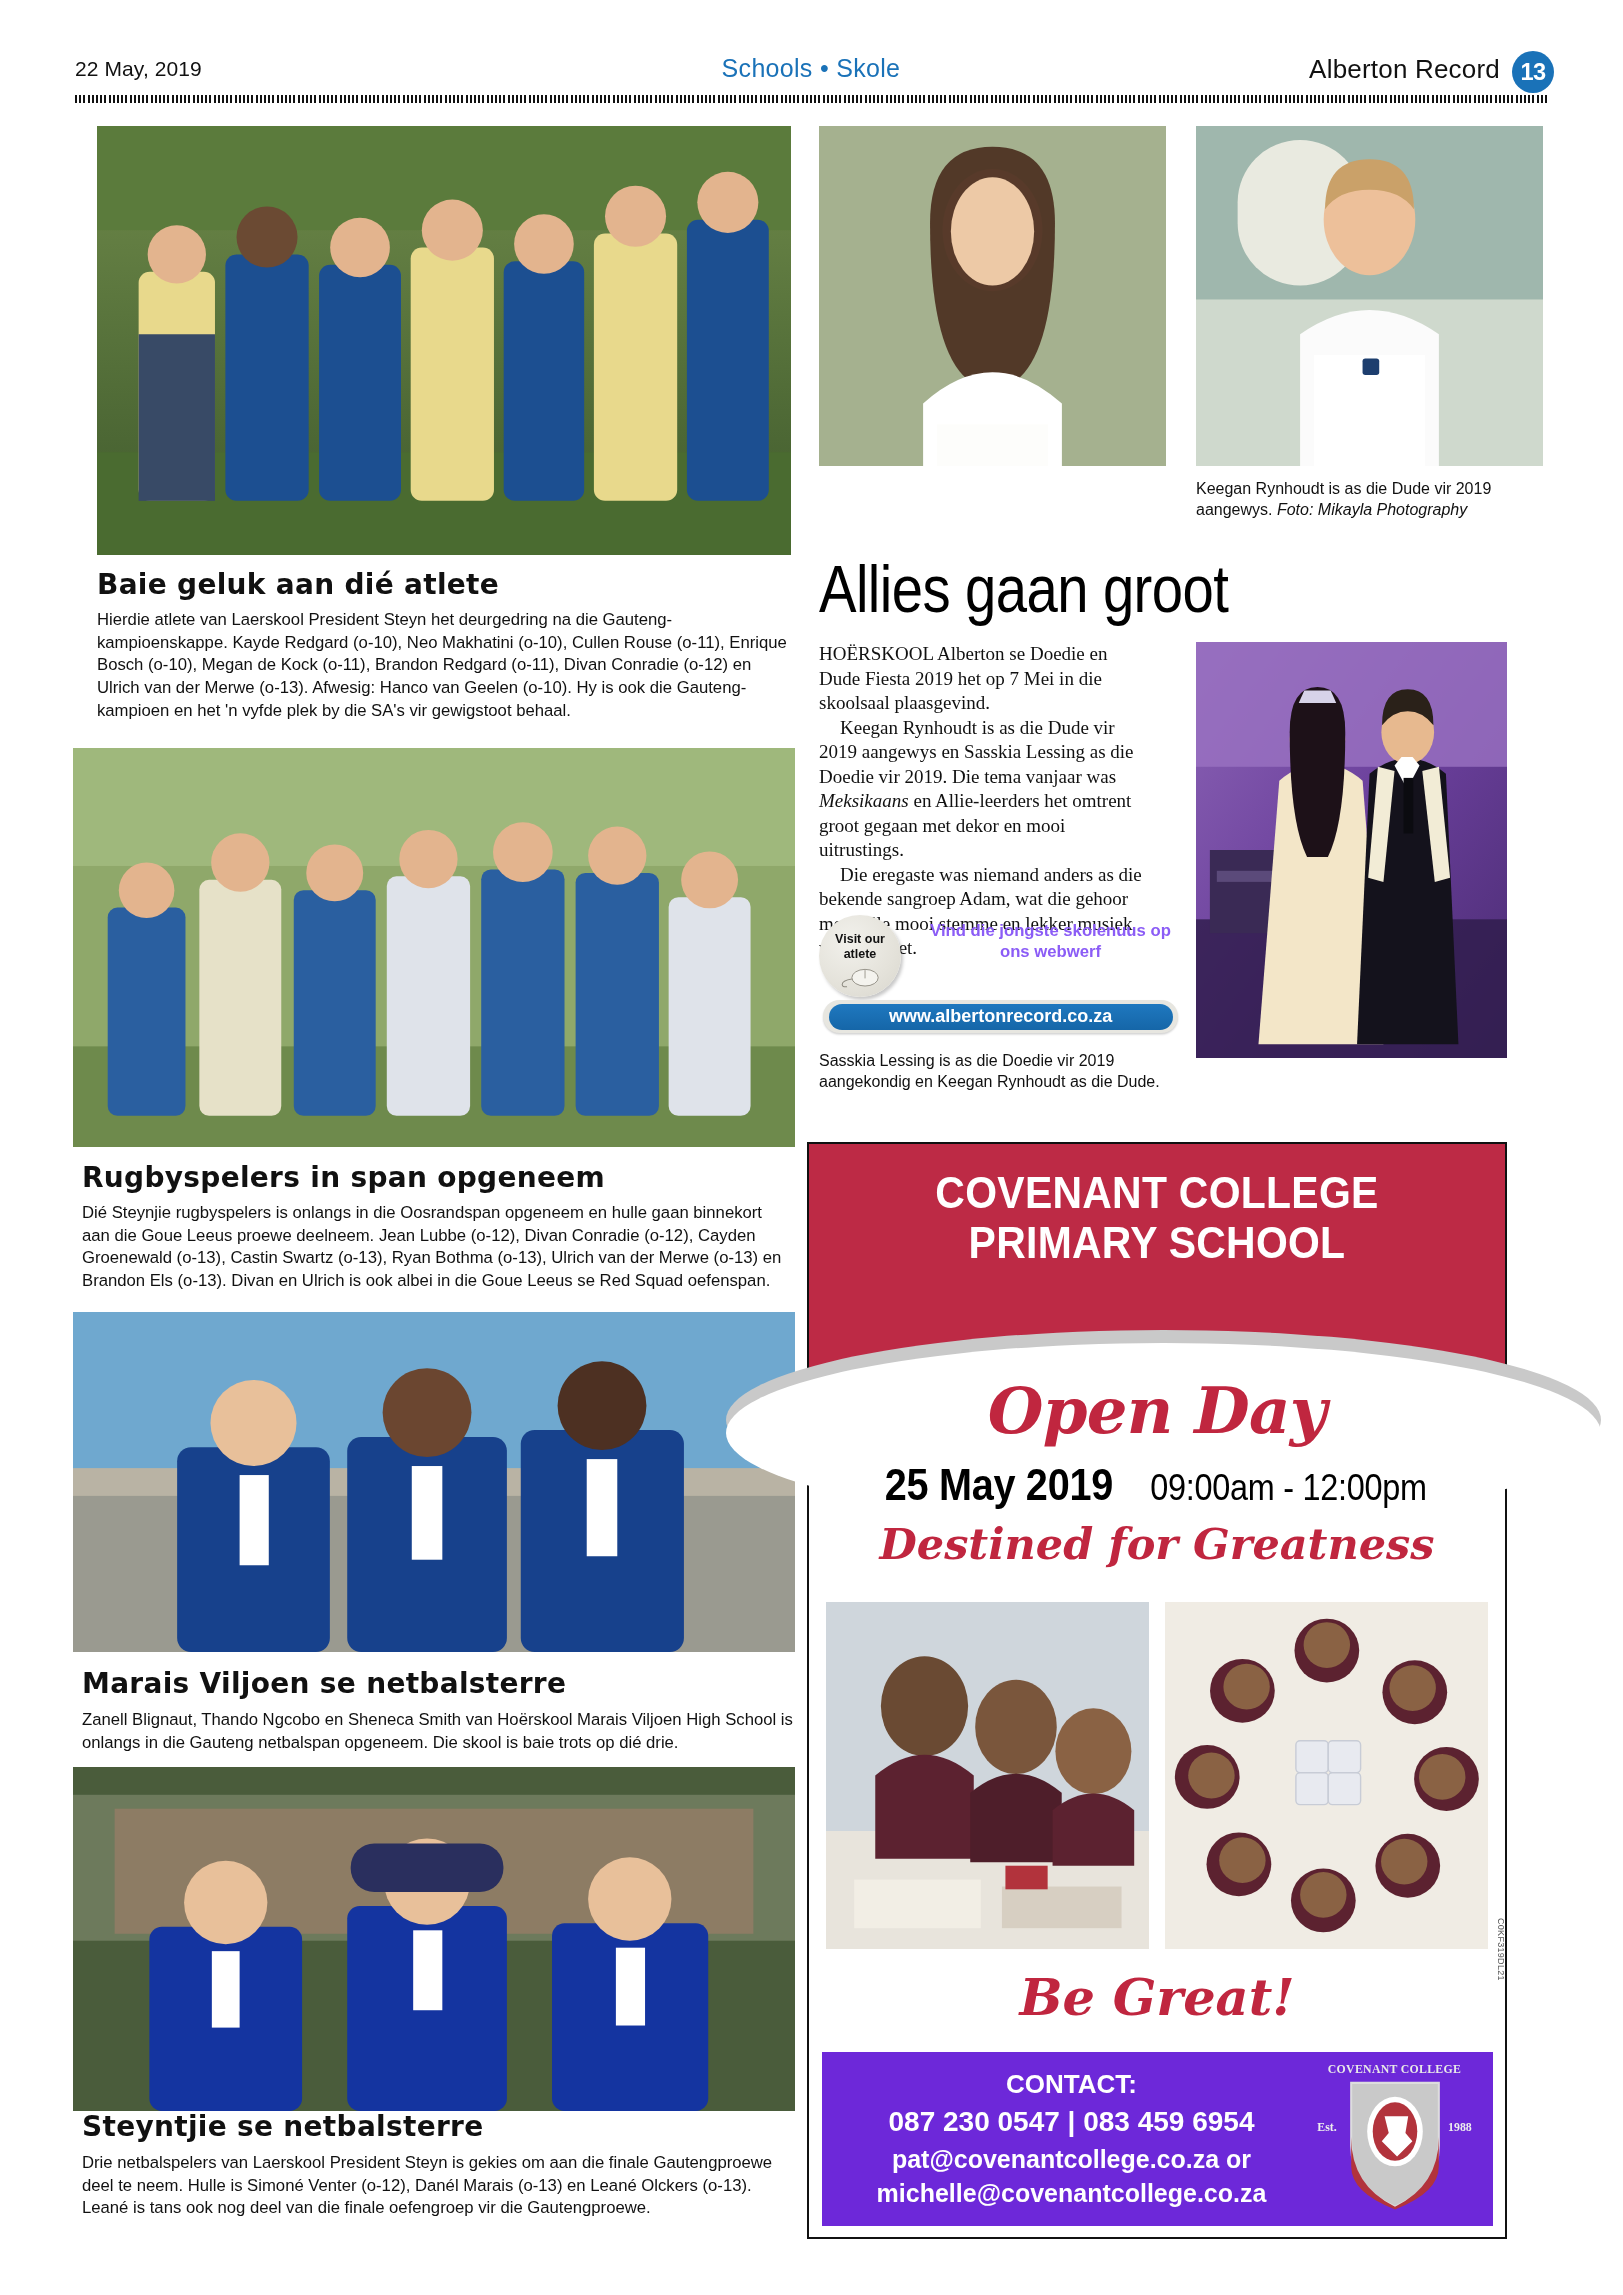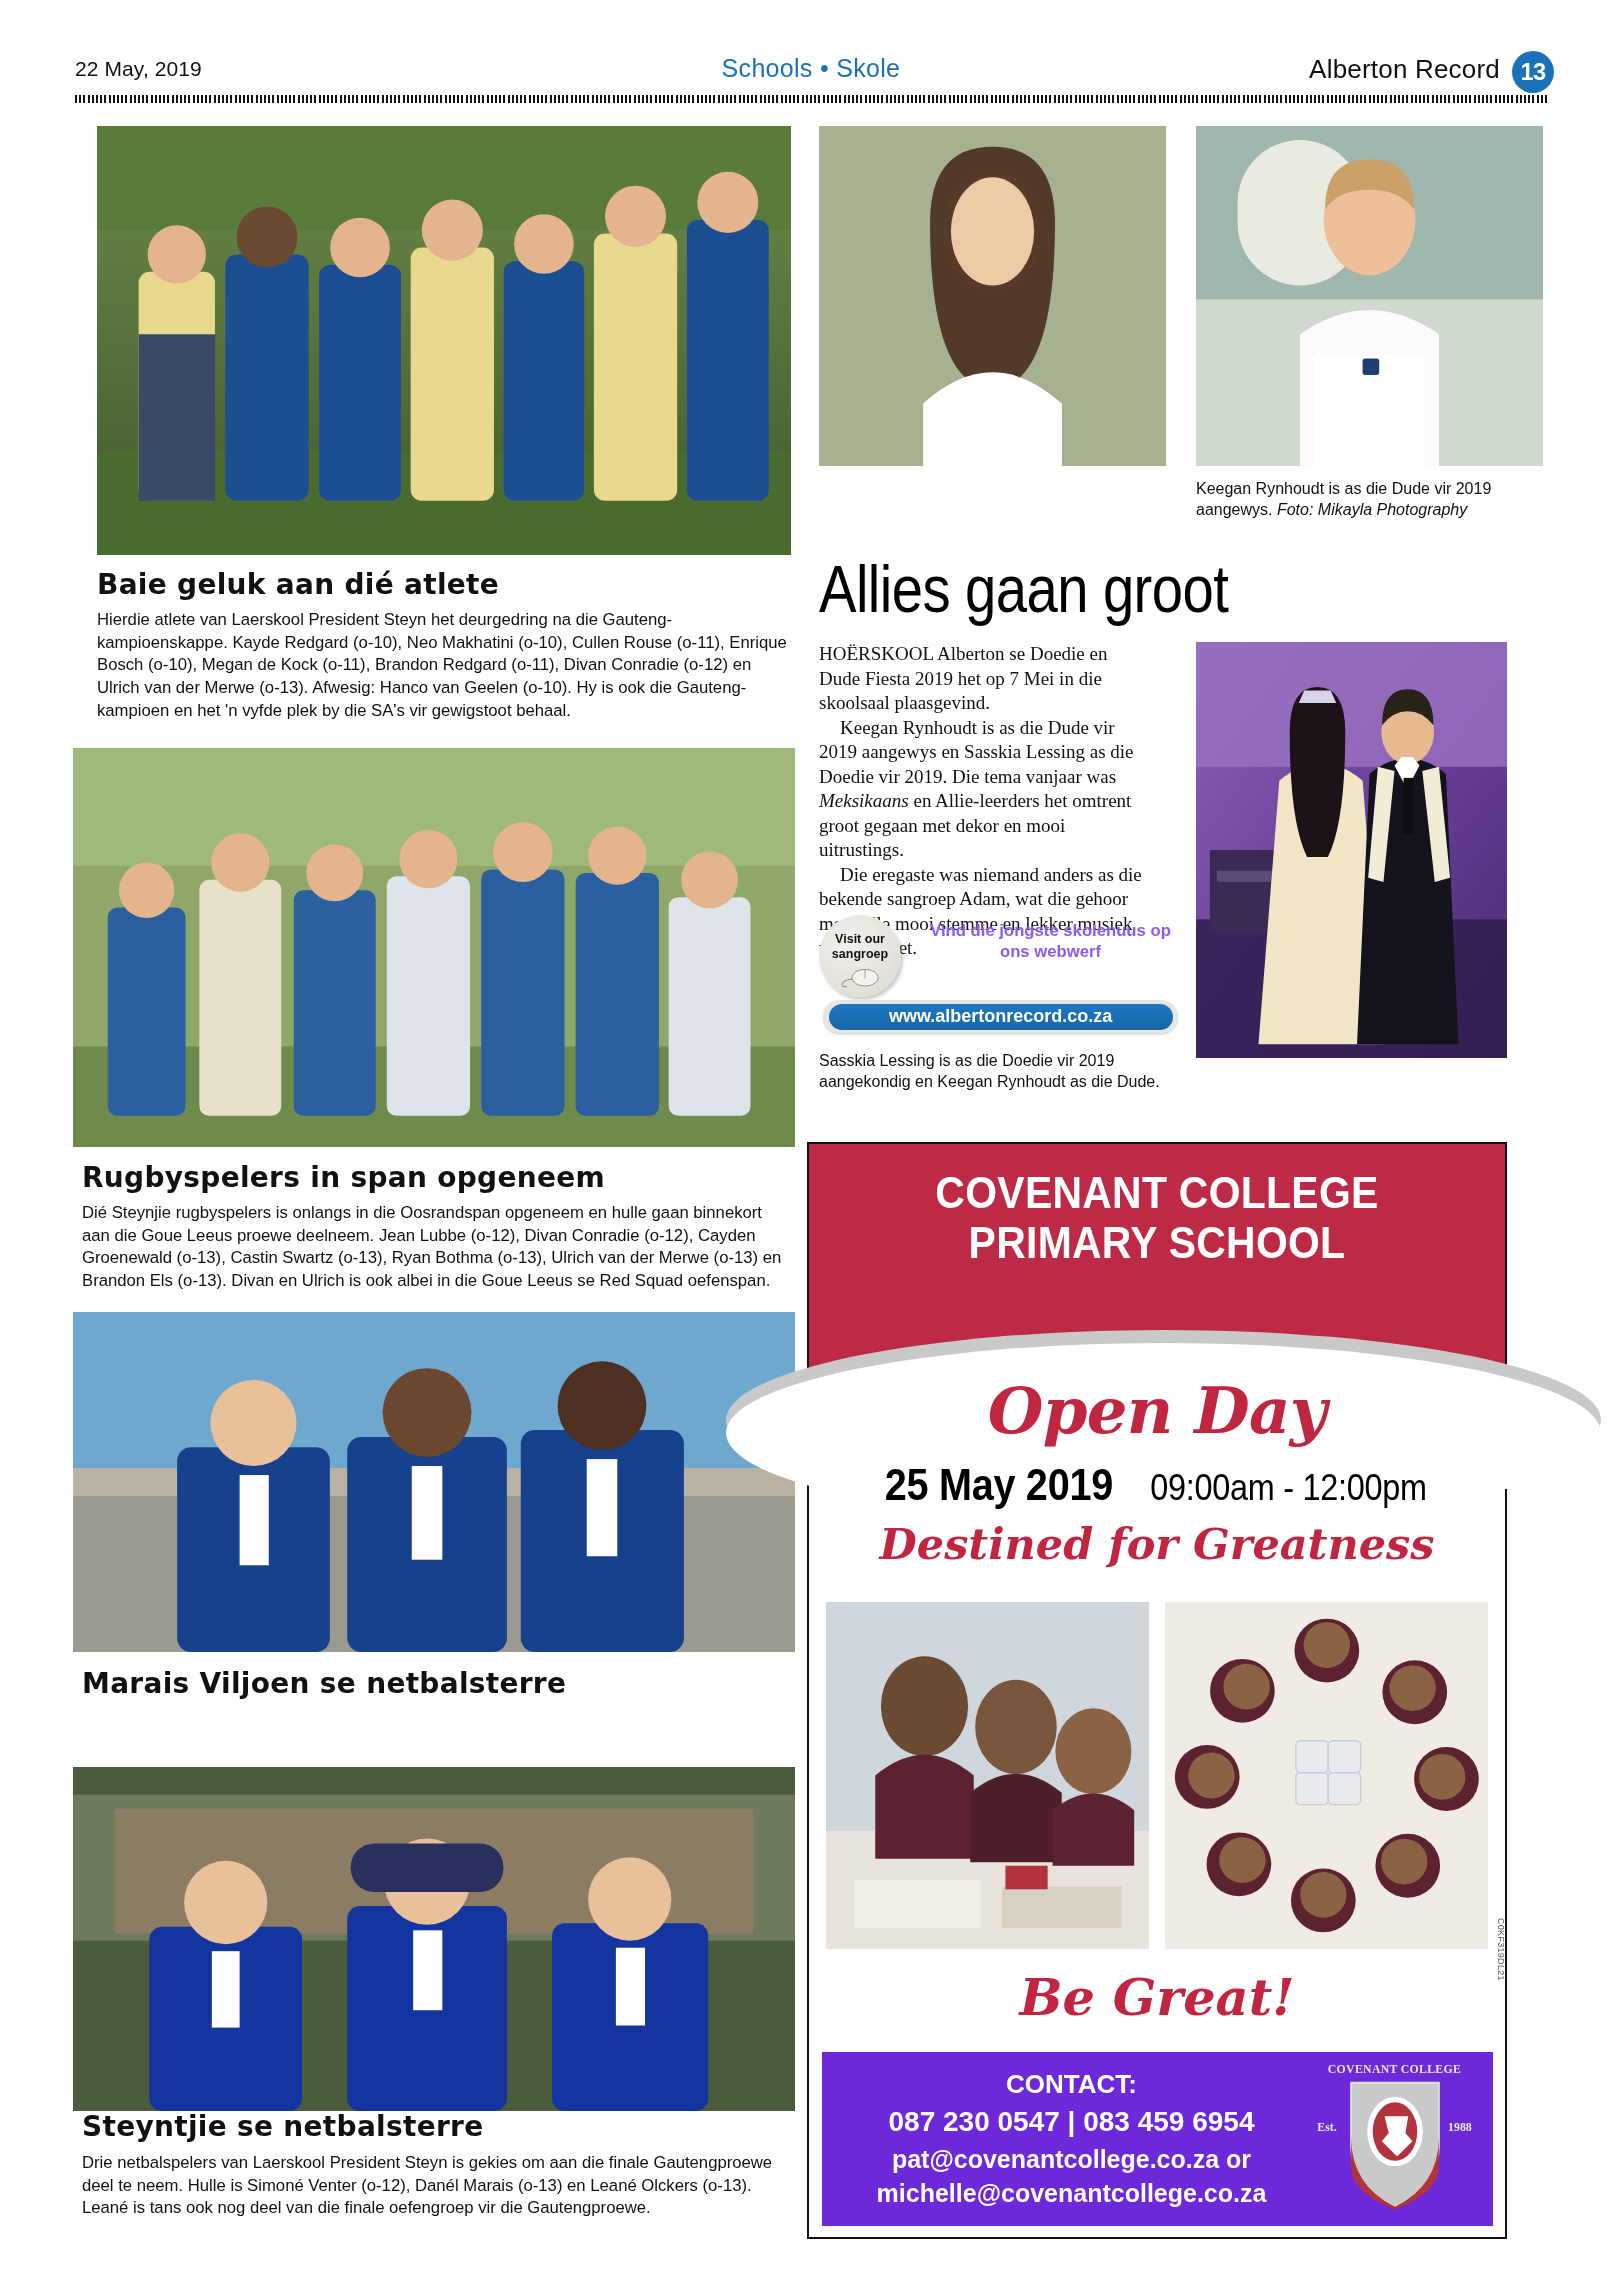--- a/index.html
+++ b/index.html
@@ -195,20 +195,21 @@
         <rect x="645" y="170" width="235" height="320" rx="20" fill="#17418c"></rect>
           <circle cx="762" cy="135" r="64" fill="#4d3022"></circle>
         <rect x="240" y="235" width="42" height="130" fill="#fff"></rect>
         <rect x="488" y="222" width="44" height="135" fill="#fff"></rect>
         <rect x="740" y="212" width="44" height="140" fill="#fff"></rect>
       </g>
     </svg>
   </div>
 
   <h2 class="hd" style="position:absolute;left:82px;top:1667px;width:711px;">Marais Viljoen se netbalsterre</h2>
+  <p class="body" style="position:absolute;left:82px;top:1709px;width:711px;">Zanell Blignaut, Thando Ngcobo en Sheneca Smith van Hoërskool Marais Viljoen High School is onlangs in die Gauteng netbalspan opgeneem. Die skool is baie trots op dié drie.</p>
 
   <div class="photo" style="left:73px;top:1767px;width:722px;height:344px;">
     <svg class="sky" viewBox="0 0 1040 495" preserveAspectRatio="none">
       <rect width="1040" height="495" fill="#4a5c3b"></rect>
       <rect y="40" width="1040" height="210" fill="#6d7a5c"></rect>
       <rect x="60" y="60" width="920" height="180" fill="#8d7c64"></rect>
       <g>
         <rect x="110" y="230" width="220" height="265" rx="18" fill="#1434a0"></rect>
           <circle cx="220" cy="195" r="60" fill="#e8c09a"></circle>
         <rect x="395" y="200" width="230" height="295" rx="18" fill="#1434a0"></rect>
@@ -289,21 +290,21 @@
       <path d="M268 120 q0 -52 37 -52 q37 0 37 52 q-16 -20 -37 -20 q-21 0 -37 20z" fill="#2a2119"></path>
       <path d="M286 178 l18 34 l18 -34 l-10 -12 l-16 0z" fill="#fff"></path>
       <rect x="299" y="196" width="14" height="80" fill="#0b0b10"></rect>
       <path d="M262 180 l-14 160 l22 6 l16 -160z" fill="#f2ecd6"></path>
       <path d="M350 180 l16 160 l-22 6 l-18 -160z" fill="#f2ecd6"></path>
     </svg>
   </div>
 
   <div class="promo" style="left:819px;top:911px;width:361px;height:128px;">
     <div class="promo-badge">
-      <span><b>Visit our</b><br><b>sangroep</b></span>
+      <span><b>Visit our</b><br><b>atlete</b></span>
       <svg class="mouse" viewBox="0 0 56 28">
         <ellipse cx="36" cy="14" rx="19" ry="12" fill="#f4f3ee" stroke="#8d8a80" stroke-width="1.3"></ellipse>
         <path d="M36 3 l0 12" stroke="#8d8a80" stroke-width="1.2" fill="none"></path>
         <path d="M17 16 q-14 2 -14 8 q0 4 7 3" stroke="#8d8a80" stroke-width="1.5" fill="none"></path>
       </svg>
     </div>
     <div class="promo-text">Vind die jongste skolenuus op ons webwerf</div>
     <div class="promo-url">
       <i>www.albertonrecord.co.za</i>
     </div>

